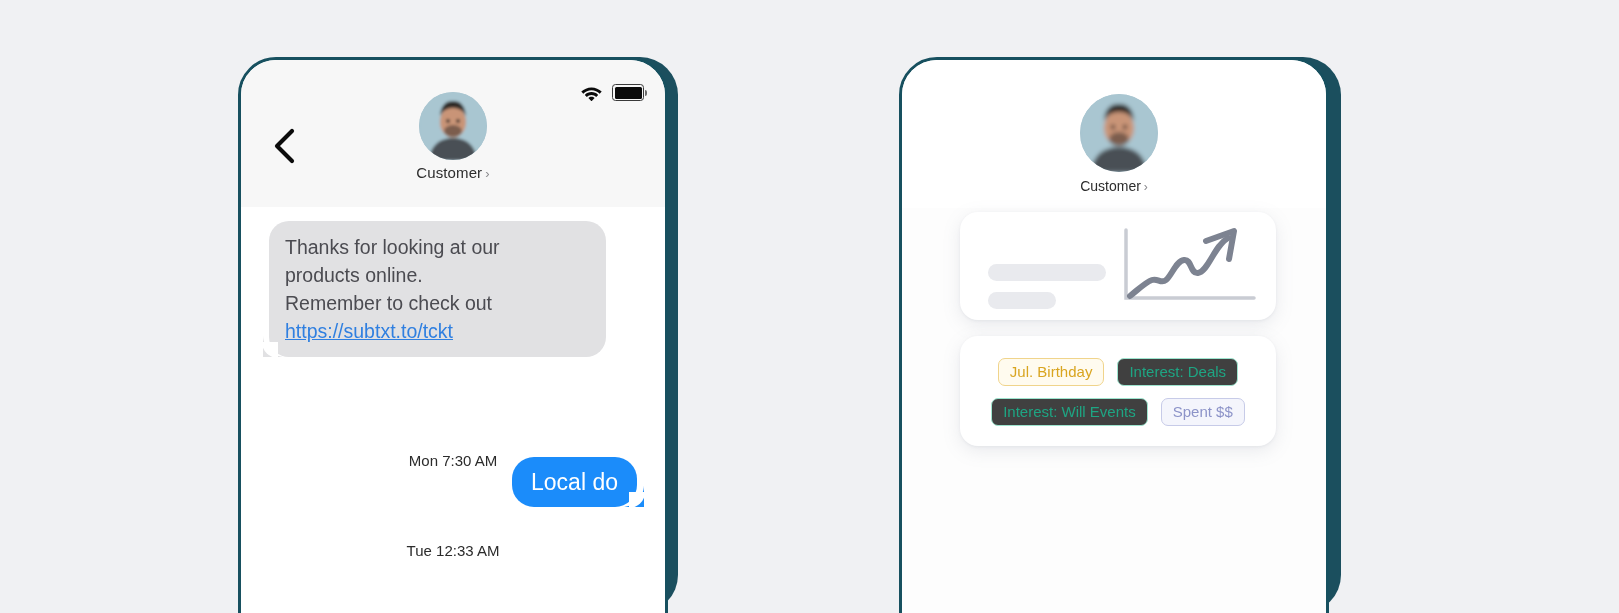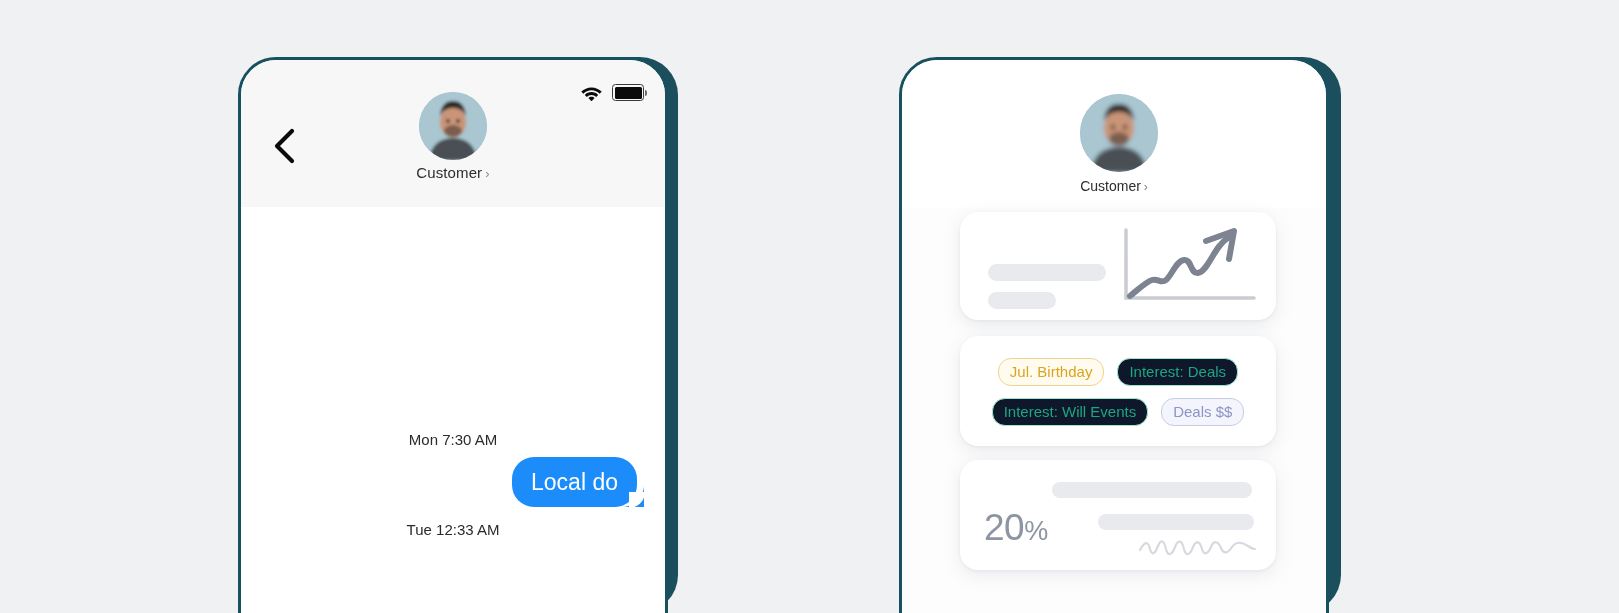--- a/index.html
+++ b/index.html
@@ -66,21 +66,21 @@
   }
   .bubble.in .tail2{
     position:absolute;left:-7px;bottom:-1px;width:16px;height:16px;
     background:#fff;border-radius:0 0 0 16px;
   }
   .msg-line{display:block;}
   .msg-link{color:#2f7fe0;text-decoration:underline;}
 
   .timestamp{
     position:absolute;width:100%;text-align:center;
-    font-size:15px;color:#2b2b2b;
+    font-size:15px;color:#2b2b2b;margin-top:21px;
   }
   .bubble.out{
     background:#1b8cfa;color:#fff;right:28px;
     font-size:23px;line-height:30px;padding:10px 19px;
     border-radius:22px;white-space:nowrap;
   }
   .bubble.out .tail{
     position:absolute;right:-7px;bottom:0;width:22px;height:22px;
     background:#1b8cfa;
     clip-path:path("M0,22 C12,22 22,12 22,0 L22,22 Z");
@@ -116,25 +116,25 @@
   .skel{position:absolute;background:#e9eaee;border-radius:9px;}
   #skel-a{left:28px;top:52px;width:118px;height:17px;}
   #skel-b{left:28px;top:80px;width:68px;height:17px;}
   .trend-svg{position:absolute;right:18px;top:14px;}
 
   #card-tags{left:58px;top:276px;width:316px;height:110px;}
   .tagrow{position:absolute;left:0;width:100%;display:flex;justify-content:center;gap:13px;}
   #tagrow-1{top:22px;}
   #tagrow-2{top:62px;}
   .tag{
-    font-size:15px;padding:4px 11px;border-radius:13px;border:1.4px solid;
+    font-size:15px;padding:4px 11px;border-radius:7px;border:1.4px solid;
     white-space:nowrap;line-height:18px;
   }
   .tag.yellow{color:#d9a520;border-color:#f0d48b;background:#fffbef;}
-  .tag.green{color:#1ea583;border-color:#9ee5cf;background:#0f172a;}
+  .tag.green{color:#1ea583;border-color:#9ee5cf;background:#404040;}
   .tag.blue{color:#8c93c8;border-color:#c7cbe8;background:#f4f5fc;}
 
   #card-pct{left:58px;top:400px;width:316px;height:110px;}
   .pct{
     position:absolute;left:24px;top:48px;
     font-size:37px;color:#8d94a3;letter-spacing:-.5px;line-height:40px;
   }
   .pct .sym{font-size:27px;}
   #skel-c{left:92px;top:22px;width:200px;height:16px;}
   #skel-d{left:138px;top:54px;width:156px;height:16px;}
@@ -186,20 +186,28 @@
           </svg>
         </div>
 
         <div class="hdr-name">
           <span>Customer</span><span class="chev">›</span>
         </div>
       </div>
 
       <div class="chat-body">
 
+        <div class="bubble in">
+          <span class="msg-line">Thanks for looking at our</span>
+          <span class="msg-line">products online.</span>
+          <span class="msg-line">Remember to check out</span>
+          <span class="msg-line msg-link">https://subtxt.to/tckt</span>
+          <div class="tail"></div>
+          <div class="tail2"></div>
+        </div>
 
         <div class="timestamp" style="top:224px;">Mon 7:30 AM</div>
 
         <div class="bubble out" style="top:250px;">
           <span>Local do</span>
           <div class="tail"></div>
           <div class="tail2"></div>
         </div>
 
         <div class="timestamp" style="top:314px;">Tue 12:33 AM</div>
@@ -247,31 +255,21 @@
         </svg>
       </div>
 
       <div class="card" id="card-tags">
         <div class="tagrow" id="tagrow-1">
           <span class="tag yellow">Jul. Birthday</span>
           <span class="tag green">Interest: Deals</span>
         </div>
         <div class="tagrow" id="tagrow-2">
           <span class="tag green">Interest: Will Events</span>
-          <span class="tag blue">Deals $$</span>
-        </div>
-      </div>
-
-      <div class="card" id="card-pct">
-        <div class="skel" id="skel-c"></div>
-        <div class="skel" id="skel-d"></div>
-        <div class="pct">
-          <span>20</span><span class="sym">%</span>
-        </div>
-        <svg class="squiggle" width="118" height="26" viewBox="0 0 118 26">
-          <path d="M2 18 C7 9 10 9 12 17 C14 24 17 22 20 14 C23 7 26 8 28 17 C30 25 34 23 37 15 C40 7 44 8 46 17 C48 25 52 23 55 15 C58 8 62 9 64 17 C66 24 70 22 73 15 C76 8 80 9 83 16 C86 23 90 21 94 15 C98 9 104 10 110 14 C113 16 115 17 117 17" stroke="#d7d9de" stroke-width="2.2" fill="none" stroke-linecap="round" stroke-linejoin="round"></path>
-        </svg>
-      </div>
+          <span class="tag blue">Spent $$</span>
+        </div>
+      </div>
+
 
     </div>
   </div>
 
 </div>
 
 </body></html>

